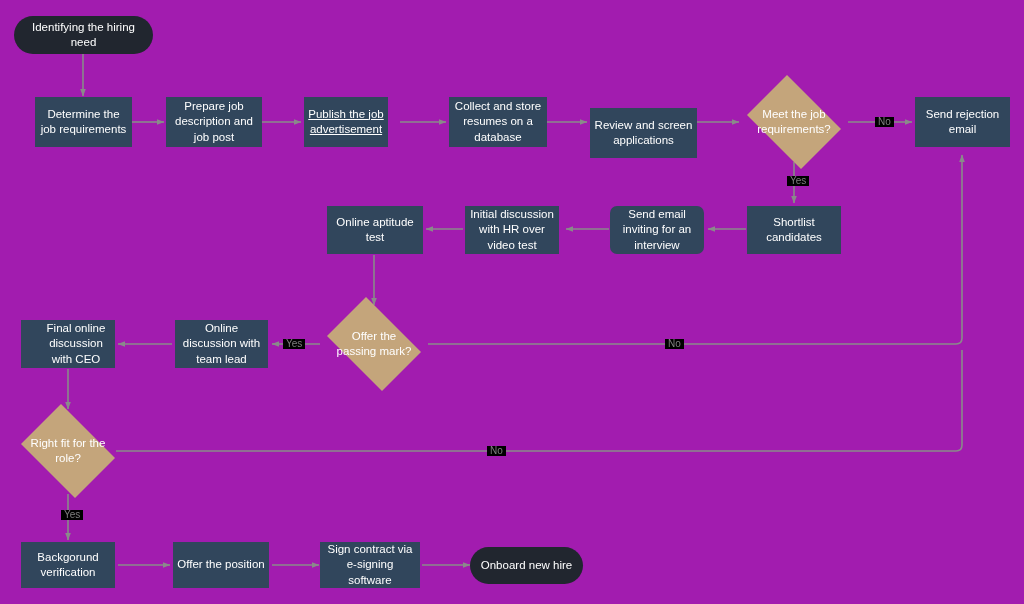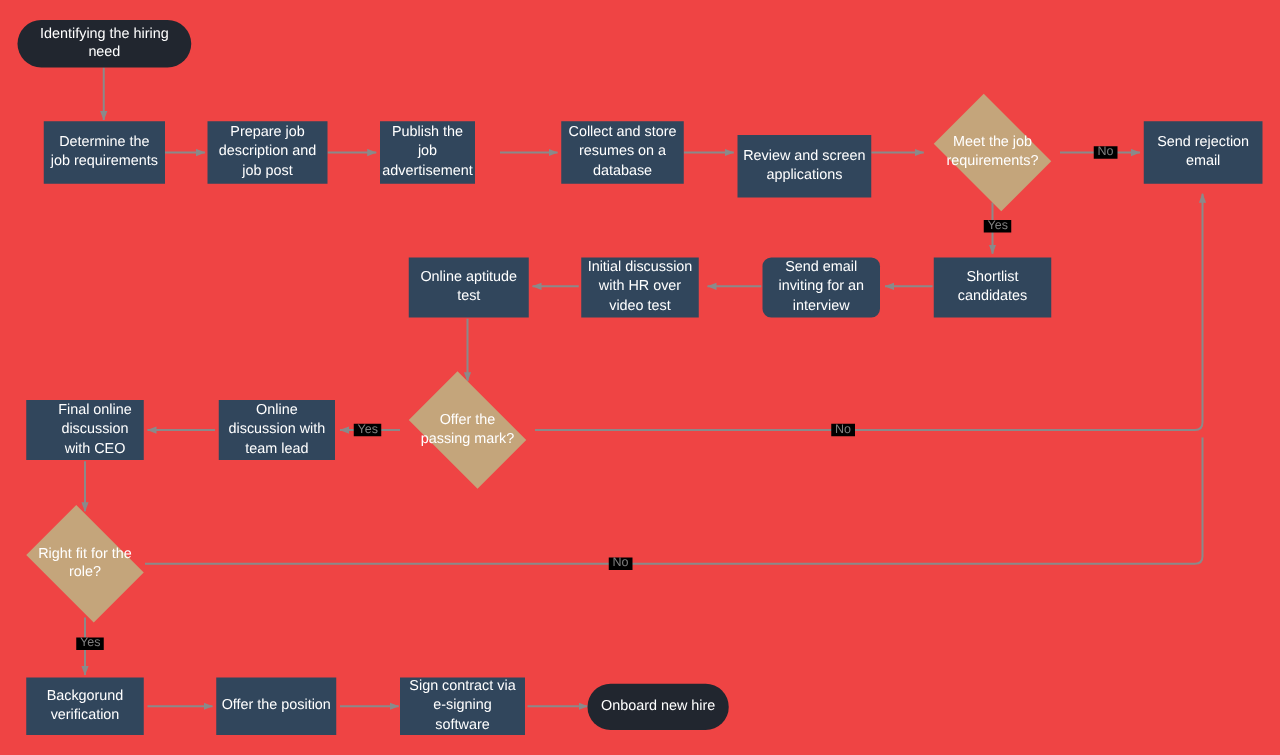--- a/index.html
+++ b/index.html
@@ -8,21 +8,21 @@
     padding: 0;
     background: #000000;
   }
   body {
     font-family: "Liberation Sans", sans-serif;
   }
   #canvas {
     position: relative;
     width: 1024px;
     height: 604px;
-    background: #ef4444;
+    background: #a21caf;
     overflow: hidden;
   }
   #edges {
     position: absolute;
     left: 0;
     top: 0;
     width: 1024px;
     height: 604px;
     pointer-events: none;
   }
@@ -134,21 +134,21 @@
   </div>
 
   <div class="node process" style="left:35px; top:97px; width:97px; height:50px;">
     <span>Determine the job requirements</span>
   </div>
 
   <div class="node process" style="left:166px; top:97px; width:96px; height:50px;">
     <span>Prepare job description and job post</span>
   </div>
 
-  <div class="node process" style="left:304px; top:97px; width:76px; height:50px;">
+  <div class="node process" style="left:304px; top:97px; width:84px; height:50px;text-decoration:underline;">
     <span>Publish the job advertisement</span>
   </div>
 
   <div class="node process" style="left:449px; top:97px; width:98px; height:50px;">
     <span>Collect and store resumes on a database</span>
   </div>
 
   <div class="node process" style="left:590px; top:97px; width:107px; height:50px;margin-top:11px;">
     <span>Review and screen applications</span>
   </div>

